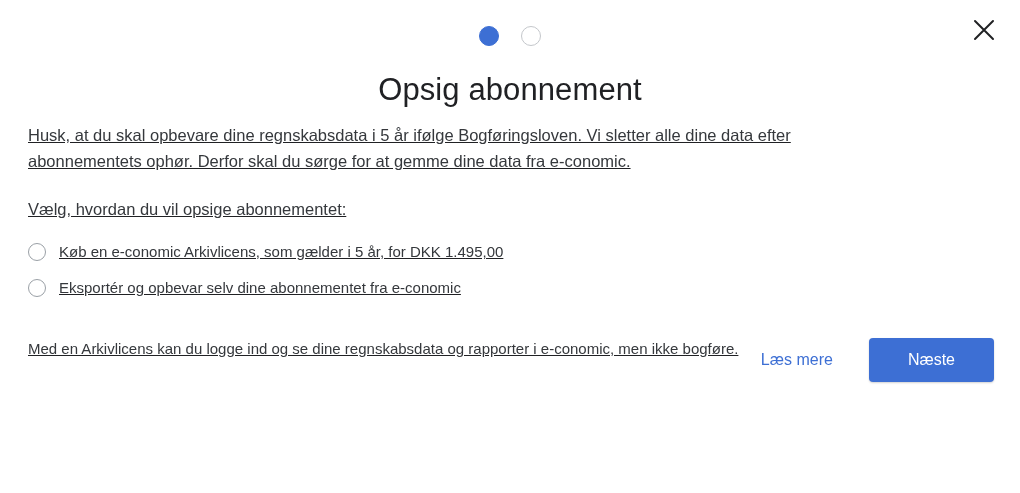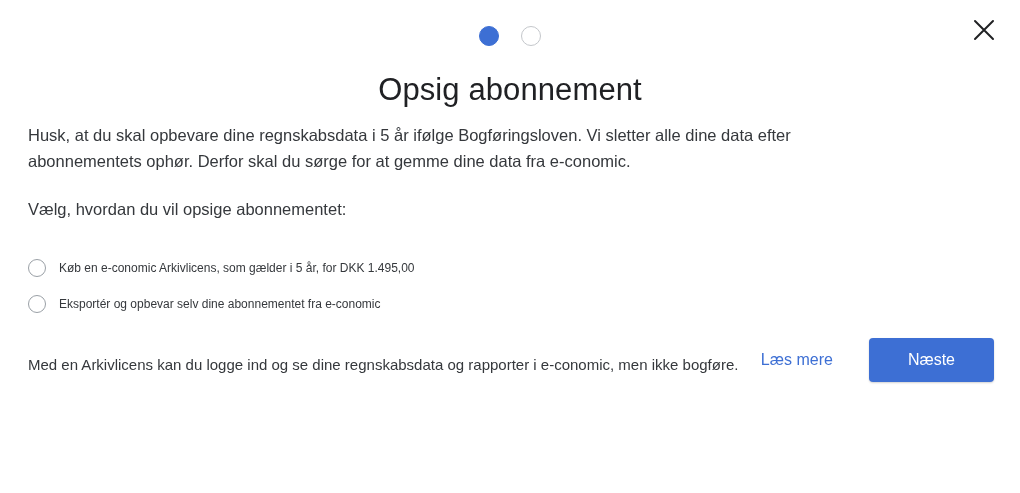--- a/index.html
+++ b/index.html
@@ -77,36 +77,37 @@
     font-weight: normal;
     color: #202124;
     letter-spacing: 0.1px;
   }
 
   .content {
     position: absolute;
     top: 122px;
     left: 28px;
     right: 28px;
+    text-decoration: underline;
   }
 
   .para {
     font-size: 16.5px;
     line-height: 26px;
     color: #35383c;
     margin: 0 0 0 0;
     max-width: 880px;
   }
 
   .para.intro {
     margin-bottom: 22px;
   }
 
   .para.choose {
-    margin-bottom: 28px;
+    margin-bottom: 12px;
   }
 
   .options {
     margin: 0 0 12px 0;
     padding: 0;
   }
 
   .option-row {
     display: flex;
     align-items: center;
@@ -119,21 +120,21 @@
     width: 18px;
     height: 18px;
     border-radius: 50%;
     border: 1.6px solid #9aa0a6;
     box-sizing: border-box;
     background: #ffffff;
     flex: 0 0 auto;
   }
 
   .option-label {
-    font-size: 12px;
+    font-size: 15px;
     line-height: 24px;
     color: #35383c;
   }
 
   .footnote {
     font-size: 15px;
     line-height: 26px;
     color: #35383c;
     margin-top: 30px;
   }

